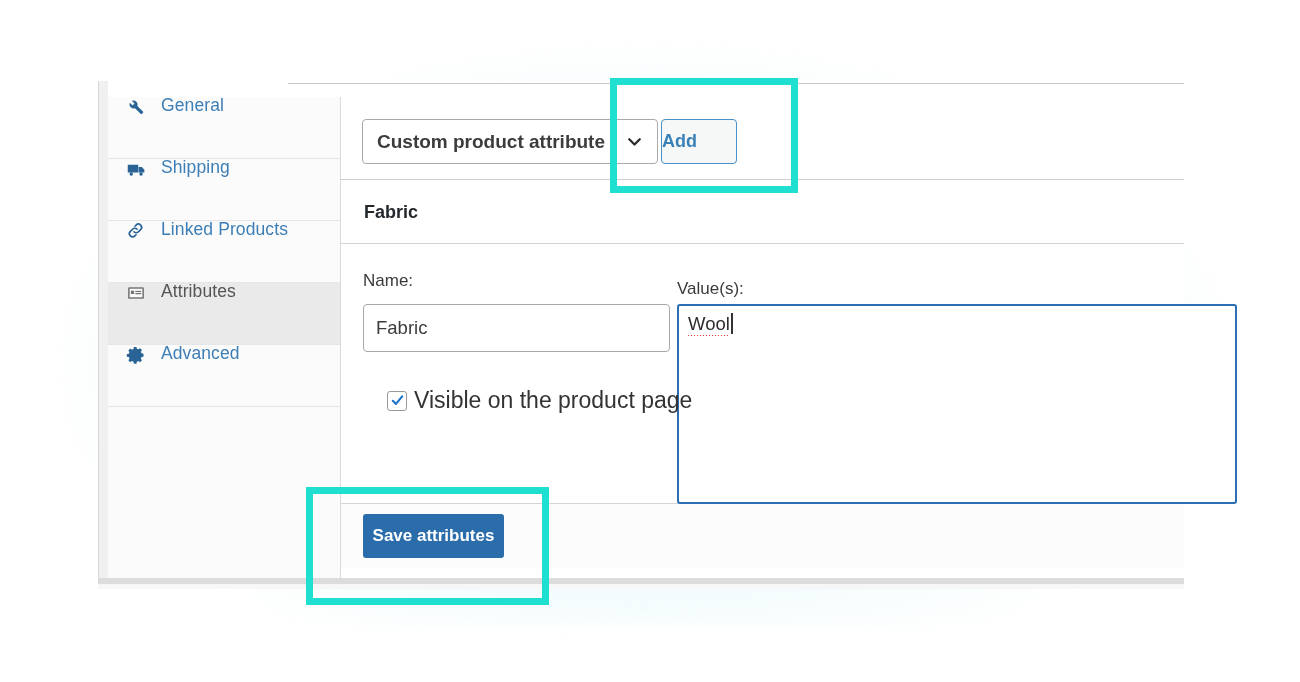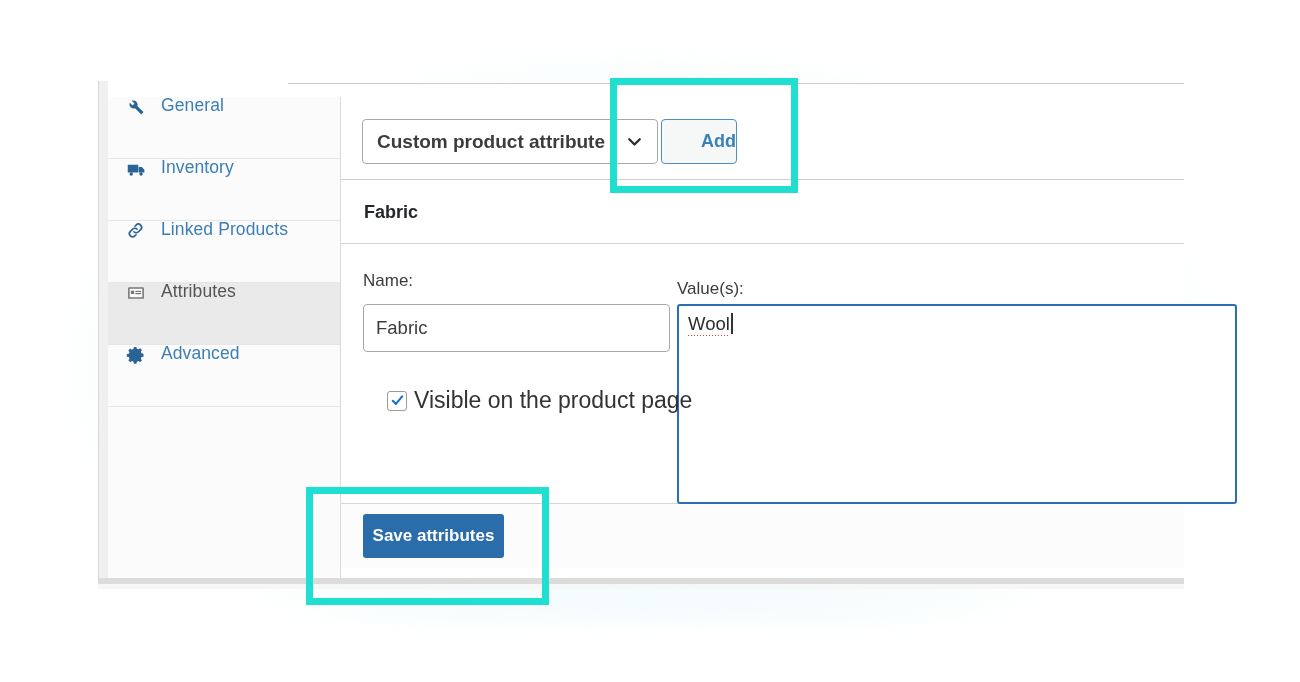--- a/index.html
+++ b/index.html
@@ -145,21 +145,21 @@
     position: absolute;
     left: 320px; top: 22px;
     width: 76px; height: 45px;
     background: #f6f7f7;
     border: 1px solid #4a90c4;
     border-radius: 4px;
     color: #3a81b8;
     font-size: 18px;
     display: flex;
     align-items: center;
-    justify-content: flex-end;
+    justify-content: flex-start;
     cursor: pointer;
   }
 
   
   .attr-card {
     position: absolute;
     left: 0px; top: 97px;
     width: 843px; height: 389px;
     background: #ffffff;
   }
@@ -309,21 +309,21 @@
 
 
     <div class="side-item">
       <span class="ic">
         <svg width="21" height="21" viewBox="0 0 24 24" fill="currentColor">
           <path d="M2 6.5h12v9H2zM14.5 9h3.6l2.9 3.3v3.2h-6.5z"></path>
           <circle cx="6" cy="17" r="2"></circle>
           <circle cx="17.2" cy="17" r="2"></circle>
         </svg>
       </span>
-      <span class="lbl">Inventory</span>
+      <span class="lbl">Shipping</span>
     </div>
 
     <div class="side-item">
       <span class="ic">
         <svg width="19" height="19" viewBox="0 0 24 24" fill="none" stroke="currentColor" stroke-width="2.1" stroke-linecap="round">
           <path d="M10 13.6a4 4 0 0 0 5.7 0l2.8-2.8a4 4 0 1 0-5.7-5.7l-1.5 1.5"></path>
           <path d="M14 10.4a4 4 0 0 0-5.7 0l-2.8 2.8a4 4 0 1 0 5.7 5.7l1.5-1.5"></path>
         </svg>
       </span>
       <span class="lbl">Linked Products</span>

